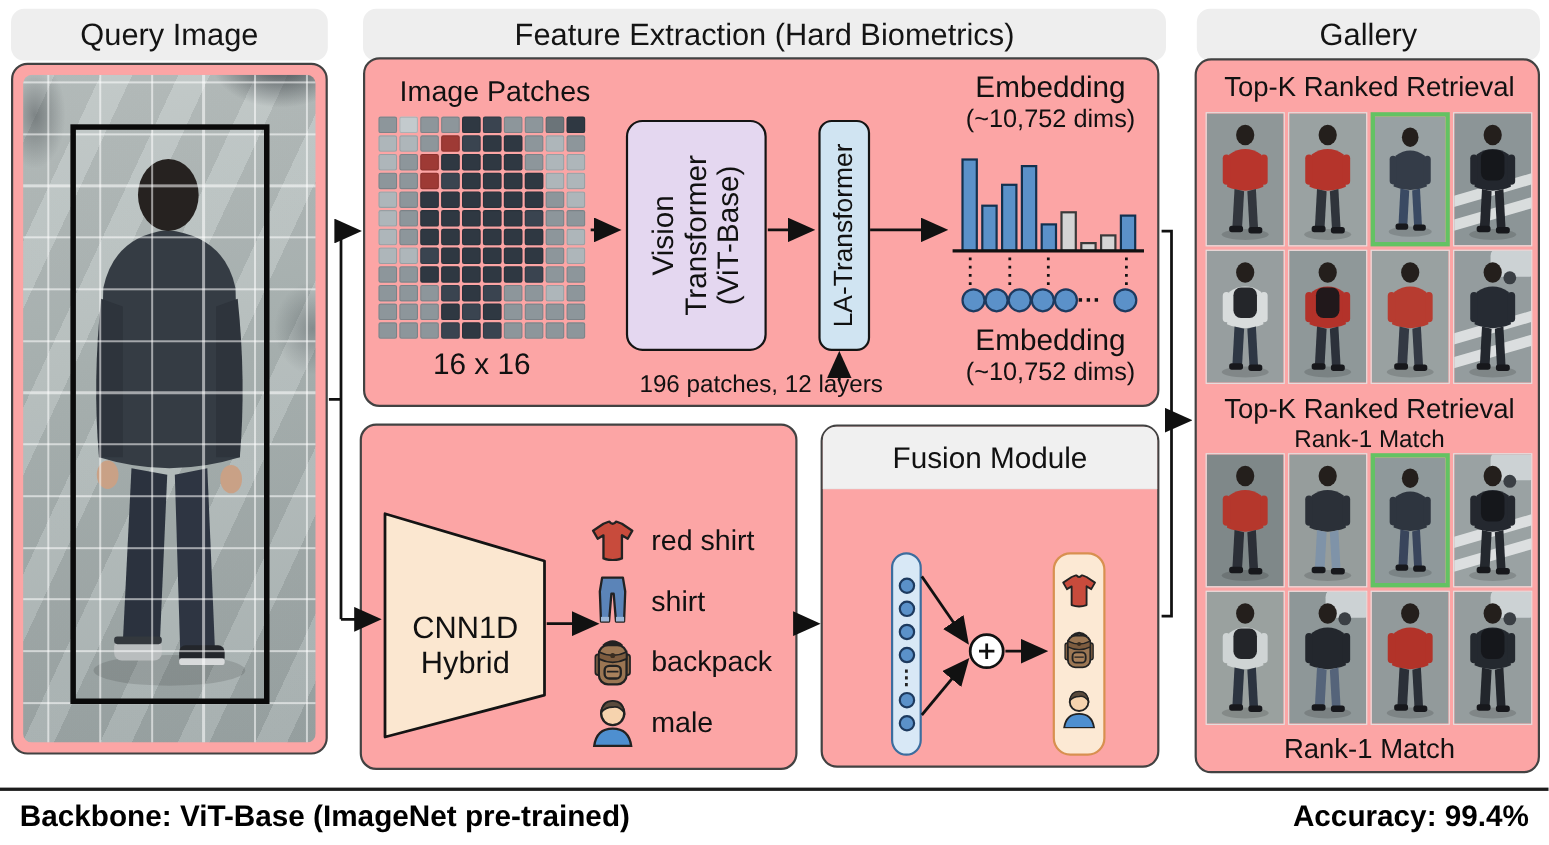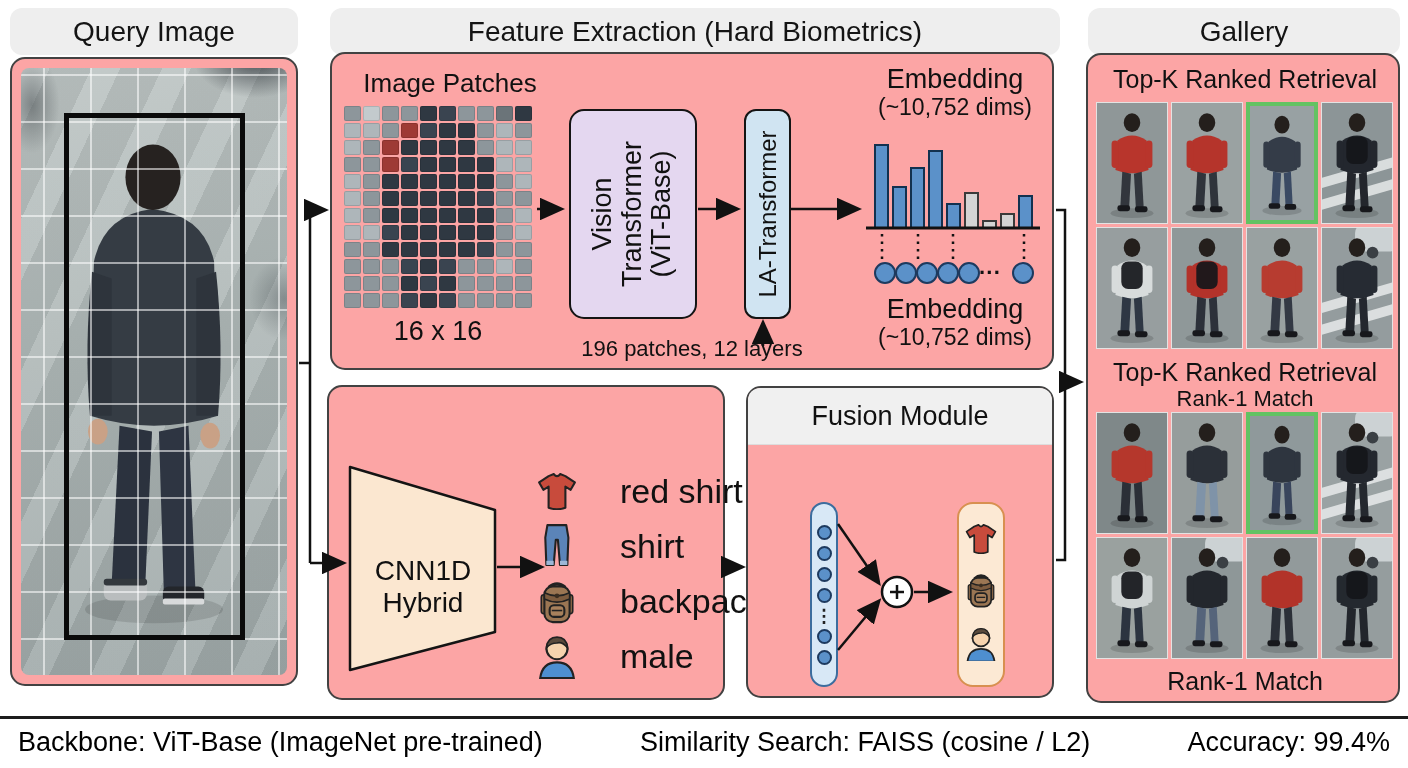--- a/index.html
+++ b/index.html
@@ -29,21 +29,21 @@
   #patch-grid{position:absolute;left:12px;top:52px;display:grid;grid-template-columns:repeat(10,17px);
               grid-auto-rows:15px;gap:2px;}
   #patch-grid .tile{border-radius:2px;box-shadow:inset 0 0 0 1px rgba(0,0,0,.12);}
   .vbox{position:absolute;border:2.5px solid #141414;box-sizing:border-box;}
   .rot{position:absolute;left:50%;top:50%;transform:translate(-50%,-50%) rotate(-90deg);
        white-space:pre-line;text-align:center;line-height:1.1;}
   
   #attr-list{position:absolute;left:205px;top:78px;display:flex;flex-direction:column;gap:2px;}
   .attr-row{height:53px;display:flex;align-items:center;gap:12px;}
   .attr-ic{width:46px;display:flex;justify-content:center;align-items:center;}
-  .attr-label{font-size:34px;margin-left:28px;}
+  .attr-label{font-size:26px;}
   
   #formula{position:absolute;left:0;right:0;top:62px;text-align:center;font-size:25px;
            font-family:"DejaVu Serif",serif;}
   .fz{font-weight:bold;}
   .fit{font-style:italic;}
   sub{font-size:17px;}
   #pill-blue{position:absolute;left:62px;top:114px;width:28px;height:185px;border-radius:14px;
              background:#d8e8f6;border:2.5px solid #3c6d9e;box-sizing:border-box;
              display:flex;flex-direction:column;align-items:center;justify-content:center;gap:6px;}
   .vdot{width:15px;height:15px;border-radius:50%;background:#5b91c9;border:2px solid #1d3a5f;box-sizing:border-box;}
@@ -52,21 +52,21 @@
                background:#fce9d4;border:2.5px solid #d89050;box-sizing:border-box;
                display:flex;flex-direction:column;align-items:center;justify-content:center;gap:13px;}
   
   .ggrid{position:absolute;left:8px;display:grid;grid-template-columns:repeat(4,72px);grid-auto-rows:122px;gap:3px;}
   .gtile{position:relative;overflow:hidden;box-sizing:border-box;border:1px solid #e3e3e3;}
   .gtile.match{border:4px solid #63c263;}
   .gtile svg{display:block;width:100%;height:100%;}
   
   #footer-line{position:absolute;left:0;top:716px;width:1408px;height:3px;background:#1c1c1c;}
   #footer{position:absolute;left:0;top:722px;width:1408px;padding:0 18px;box-sizing:border-box;
-          display:flex;justify-content:space-between;font-size:27px;line-height:40px;color:#000;}
+          display:flex;justify-content:space-between;font-size:27px;line-height:40px;color:#000;font-weight:bold;}
   svg.overlay{position:absolute;inset:0;width:1408px;height:768px;pointer-events:none;}
 </style>
 </head>
 <body>
 
 <div id="canvas">
 
   <div class="band" style="left:10px;width:288px;">
     <span>Query Image</span>
   </div>
@@ -654,16 +654,15 @@
       <circle cx="927" cy="273" r="10" fill="#5b91c9" stroke="#1d3a5f" stroke-width="2"></circle>
       <circle cx="948" cy="273" r="10" fill="#5b91c9" stroke="#1d3a5f" stroke-width="2"></circle>
       <circle cx="969" cy="273" r="10" fill="#5b91c9" stroke="#1d3a5f" stroke-width="2"></circle>
       <text x="990" y="280" font-size="22" font-weight="bold" text-anchor="middle" fill="#111" font-family="Liberation Sans, sans-serif">···</text>
       <circle cx="1023" cy="273" r="10" fill="#5b91c9" stroke="#1d3a5f" stroke-width="2"></circle>
     </svg>
 
   <div id="footer-line"></div>
   <div id="footer">
     <span>Backbone: ViT-Base (ImageNet pre-trained)</span>
-    <span>Similarity Search: FAISS (cosine / L2)</span>
     <span>Accuracy: 99.4%</span>
   </div>
 </div>
 
 </body></html>

